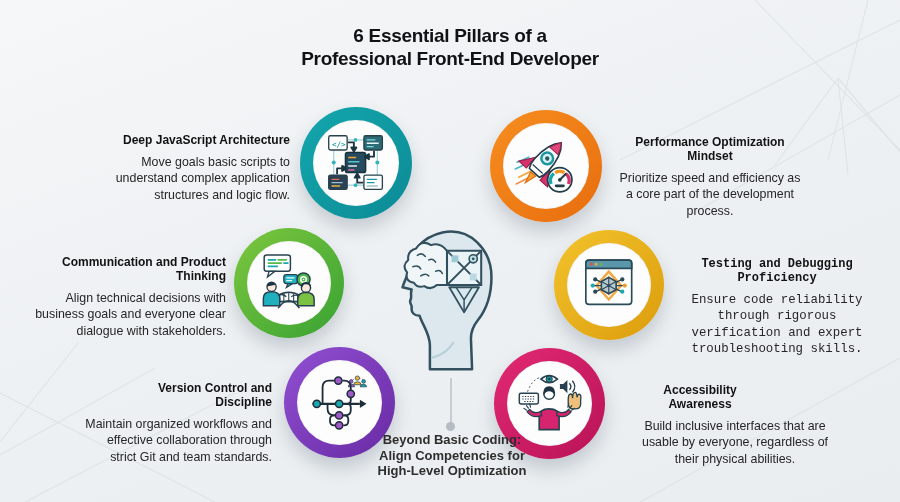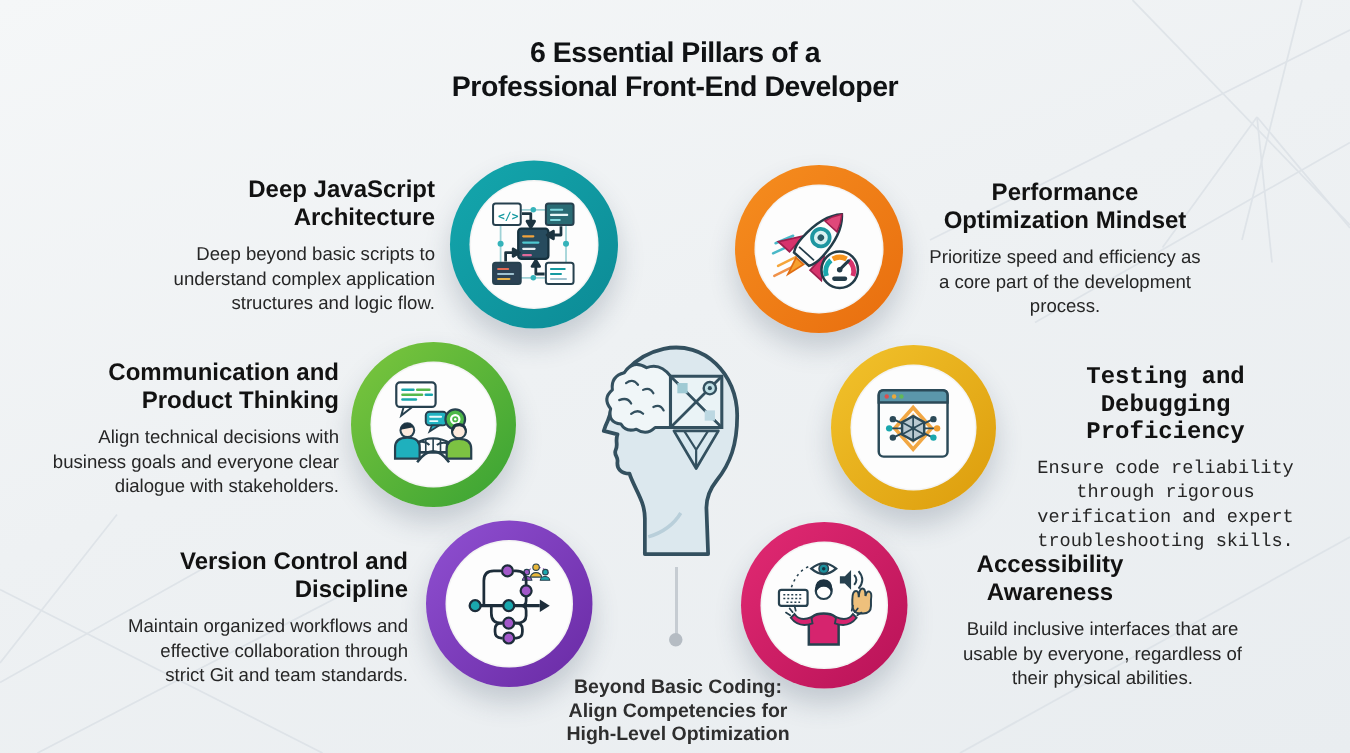--- a/index.html
+++ b/index.html
@@ -14,21 +14,21 @@
     font-weight:800;font-size:19px;line-height:1.22;color:#101214;letter-spacing:-0.3px;
   }
   .circle{position:absolute;border-radius:50%;box-shadow:0 10px 18px rgba(50,70,90,.22);}
   .circle .inner{
     position:absolute;inset:13px;border-radius:50%;background:#fdfdfd;
     display:flex;align-items:center;justify-content:center;
     box-shadow:inset 0 0 0 1px rgba(0,0,0,.04);
   }
   .circle svg{width:78%;height:78%;}
   .ptext{position:absolute;}
-  .ptext h3{margin:0 0 6px 0;font-size:16px;line-height:1.16;color:#121212;font-weight:700;}
+  .ptext h3{margin:16px 0 6px 0;font-size:12px;line-height:1.16;color:#121212;font-weight:700;}
   .ptext p{margin:0;font-size:12.4px;line-height:1.33;color:#262626;}
   .ptext.left{text-align:right;}
   .ptext.right{text-align:center;}
 
   
   .c1{left:300px;top:107px;width:112px;height:112px;}
   .t1{left:100px;top:118px;width:190px;}
   .c2{left:490px;top:110px;width:112px;height:112px;}
   .t2{left:616px;top:120px;width:188px;}
   .c3{left:234px;top:228px;width:110px;height:110px;}
@@ -39,21 +39,21 @@
   .t5{left:80px;top:366px;width:192px;}
   .t5 h3{max-width:152px;margin-left:auto;margin-right:0;margin-bottom:6px;}
   .c6{left:494px;top:348px;width:111px;height:111px;}
   .t6{left:634px;top:368px;width:202px;}
   .t6 h3{max-width:132px;}
 
   .head-wrap{position:absolute;left:390px;top:228px;width:114px;height:130px;}
   .connector-line{position:absolute;left:450px;top:378px;width:2px;height:46px;background:#c6ccd2;}
   .connector-dot{position:absolute;left:446px;top:422px;width:9px;height:9px;border-radius:50%;background:#b5bcc3;}
   .center-caption{
-    position:absolute;left:357px;top:450px;width:190px;text-align:center;
+    position:absolute;left:357px;top:432px;width:190px;text-align:center;
     font-size:13px;font-weight:600;line-height:1.2;color:#2e2e2e;
   }
 </style>
 </head>
 <body>
 
 <div class="canvas">
 
   <svg class="bg-lines" viewBox="0 0 900 502">
     <g stroke="#d7dde3" stroke-width="1.2" fill="none" opacity="0.65">
@@ -72,21 +72,21 @@
     </g>
   </svg>
 
   <div class="main-title">
     <div>6 Essential Pillars of a</div>
     <div>Professional Front-End Developer</div>
   </div>
 
   <div class="ptext left t1">
     <h3>Deep JavaScript Architecture</h3>
-    <p>Deep beyond basic scripts to understand complex application structures and logic flow.</p>
+    <p>Move goals basic scripts to understand complex application structures and logic flow.</p>
   </div>
   <div class="circle c1" style="background: linear-gradient(135deg, rgb(20, 167, 173), rgb(12, 138, 149));">
     <div class="inner">
       <svg viewBox="0 0 80 80">
         <g stroke="#9fd2d6" stroke-width="1.4" fill="none">
           <path d="M14 22 V58 M66 22 V58 M26 13 H54 M26 67 H54"></path>
         </g>
         <g fill="#35b3ba">
             <circle cx="14" cy="40" r="2.4"></circle>
             <circle cx="66" cy="40" r="2.4"></circle>

